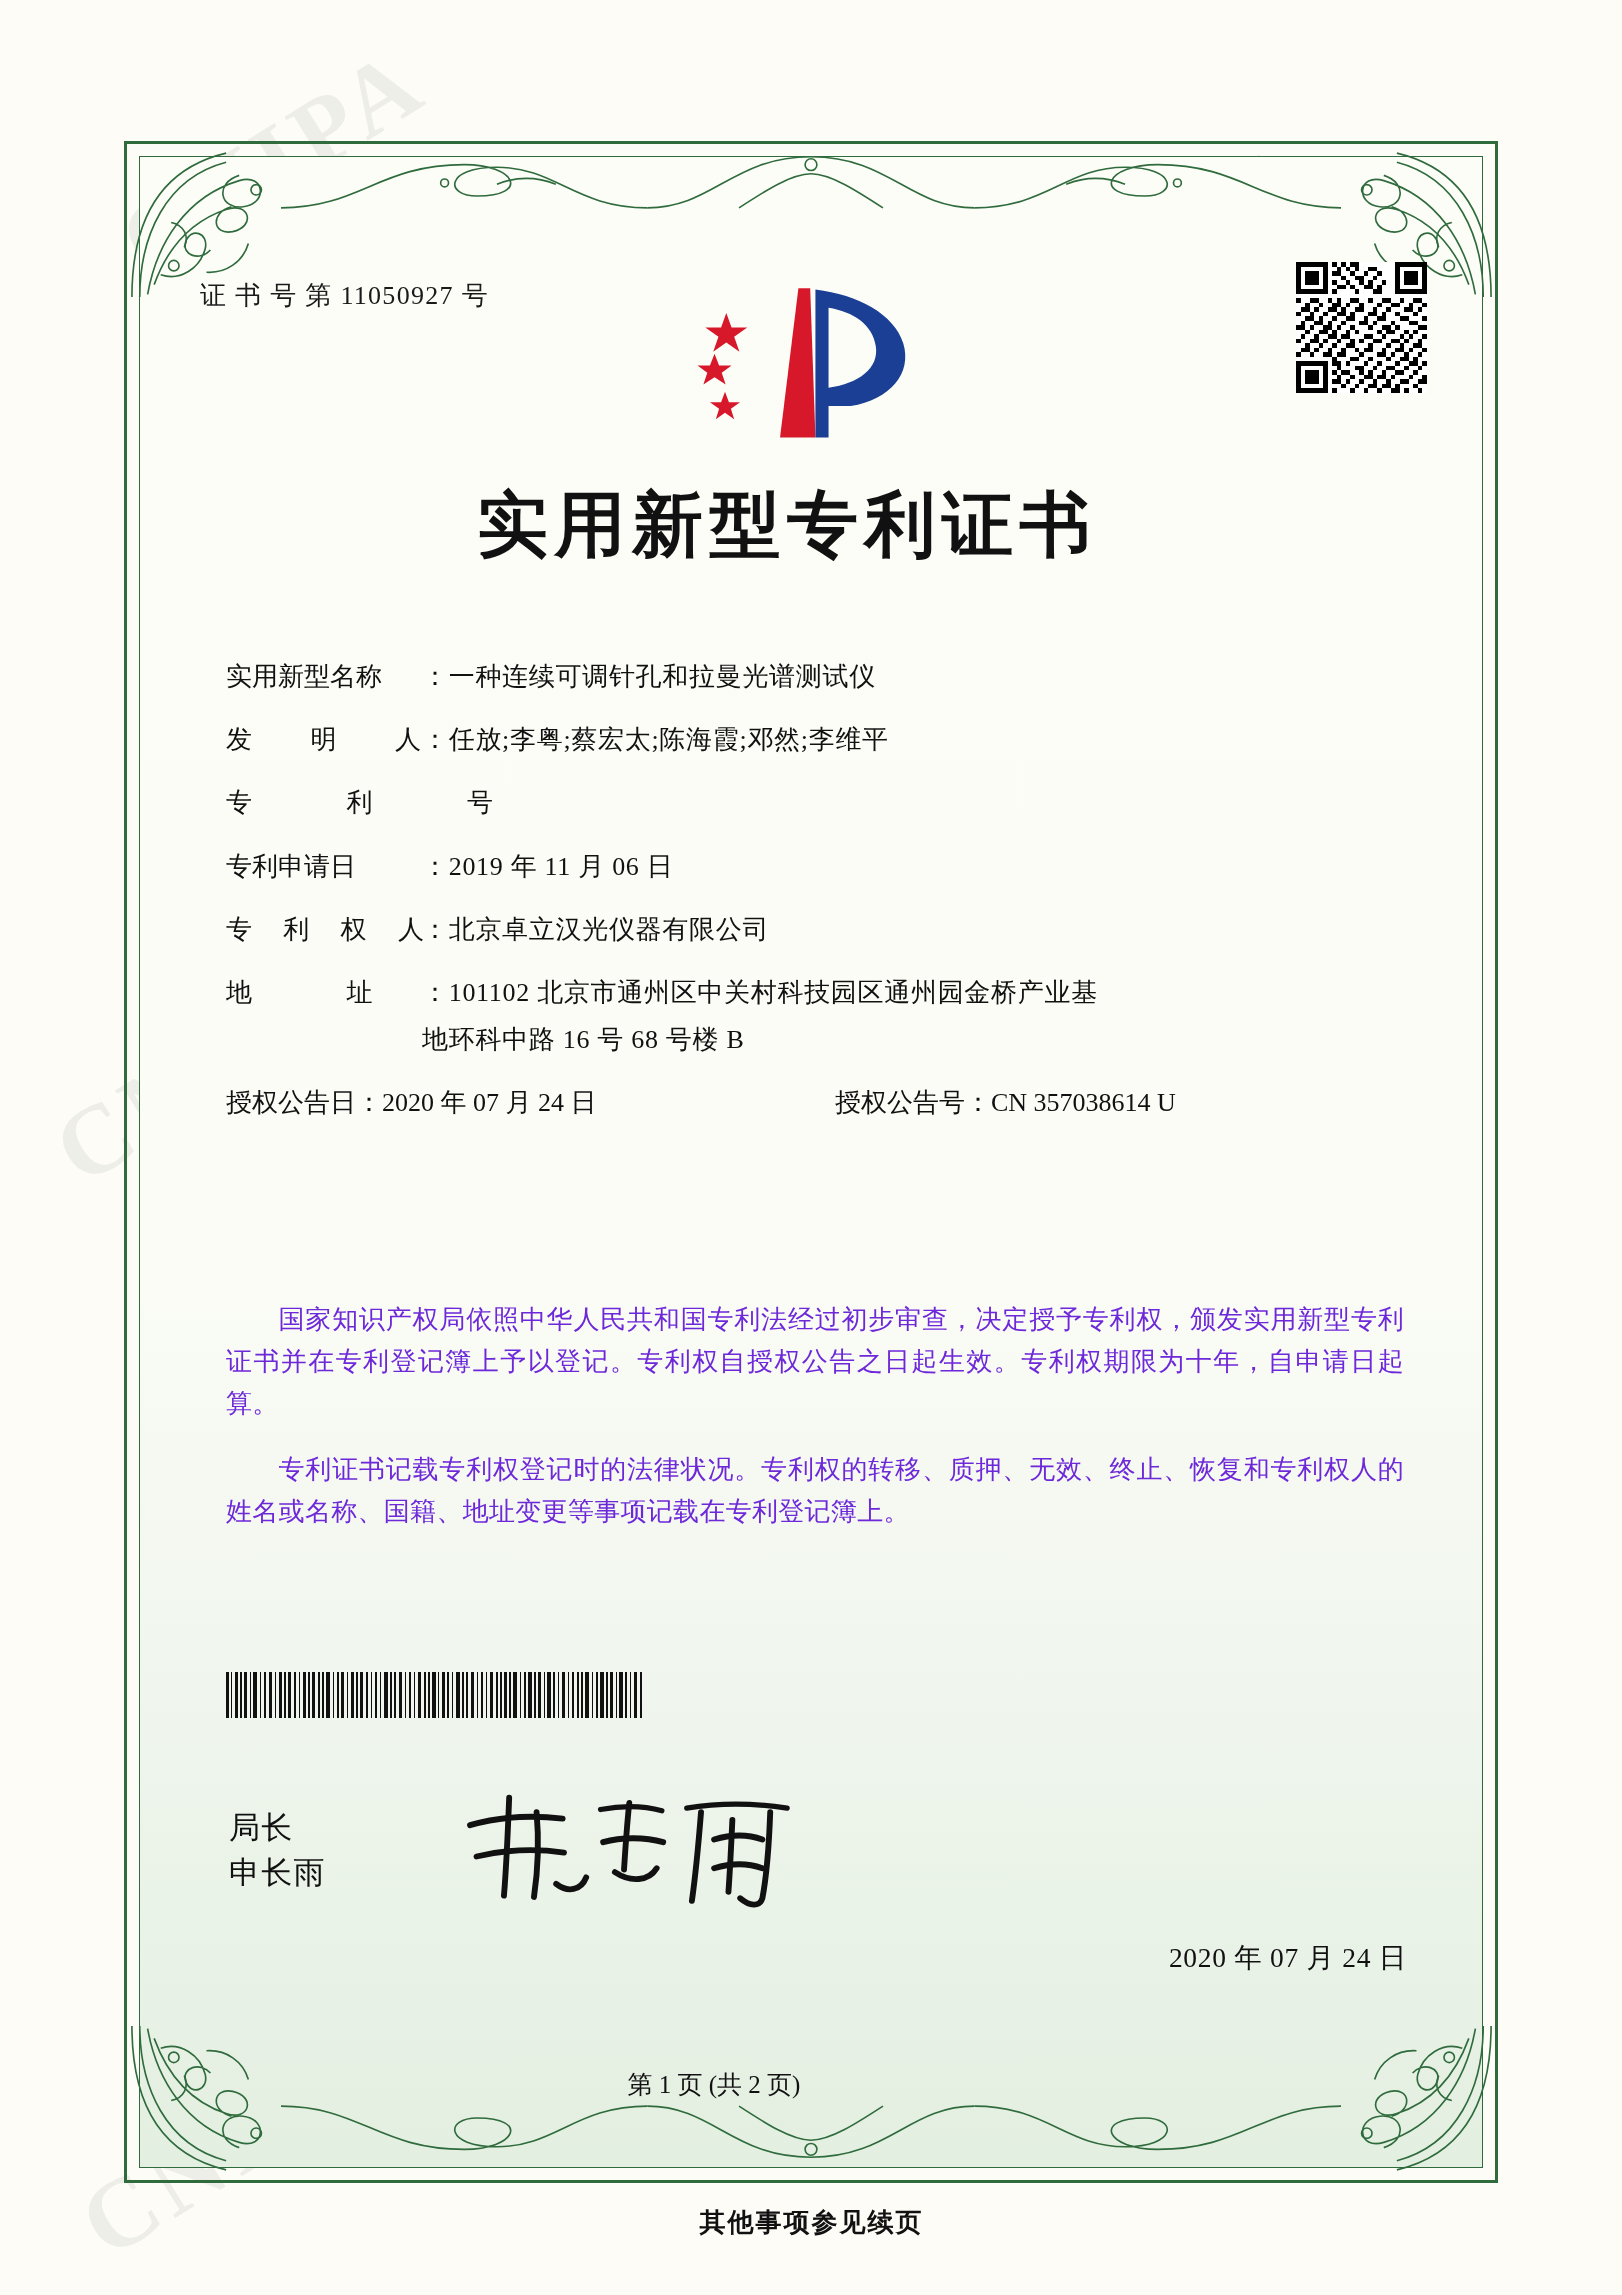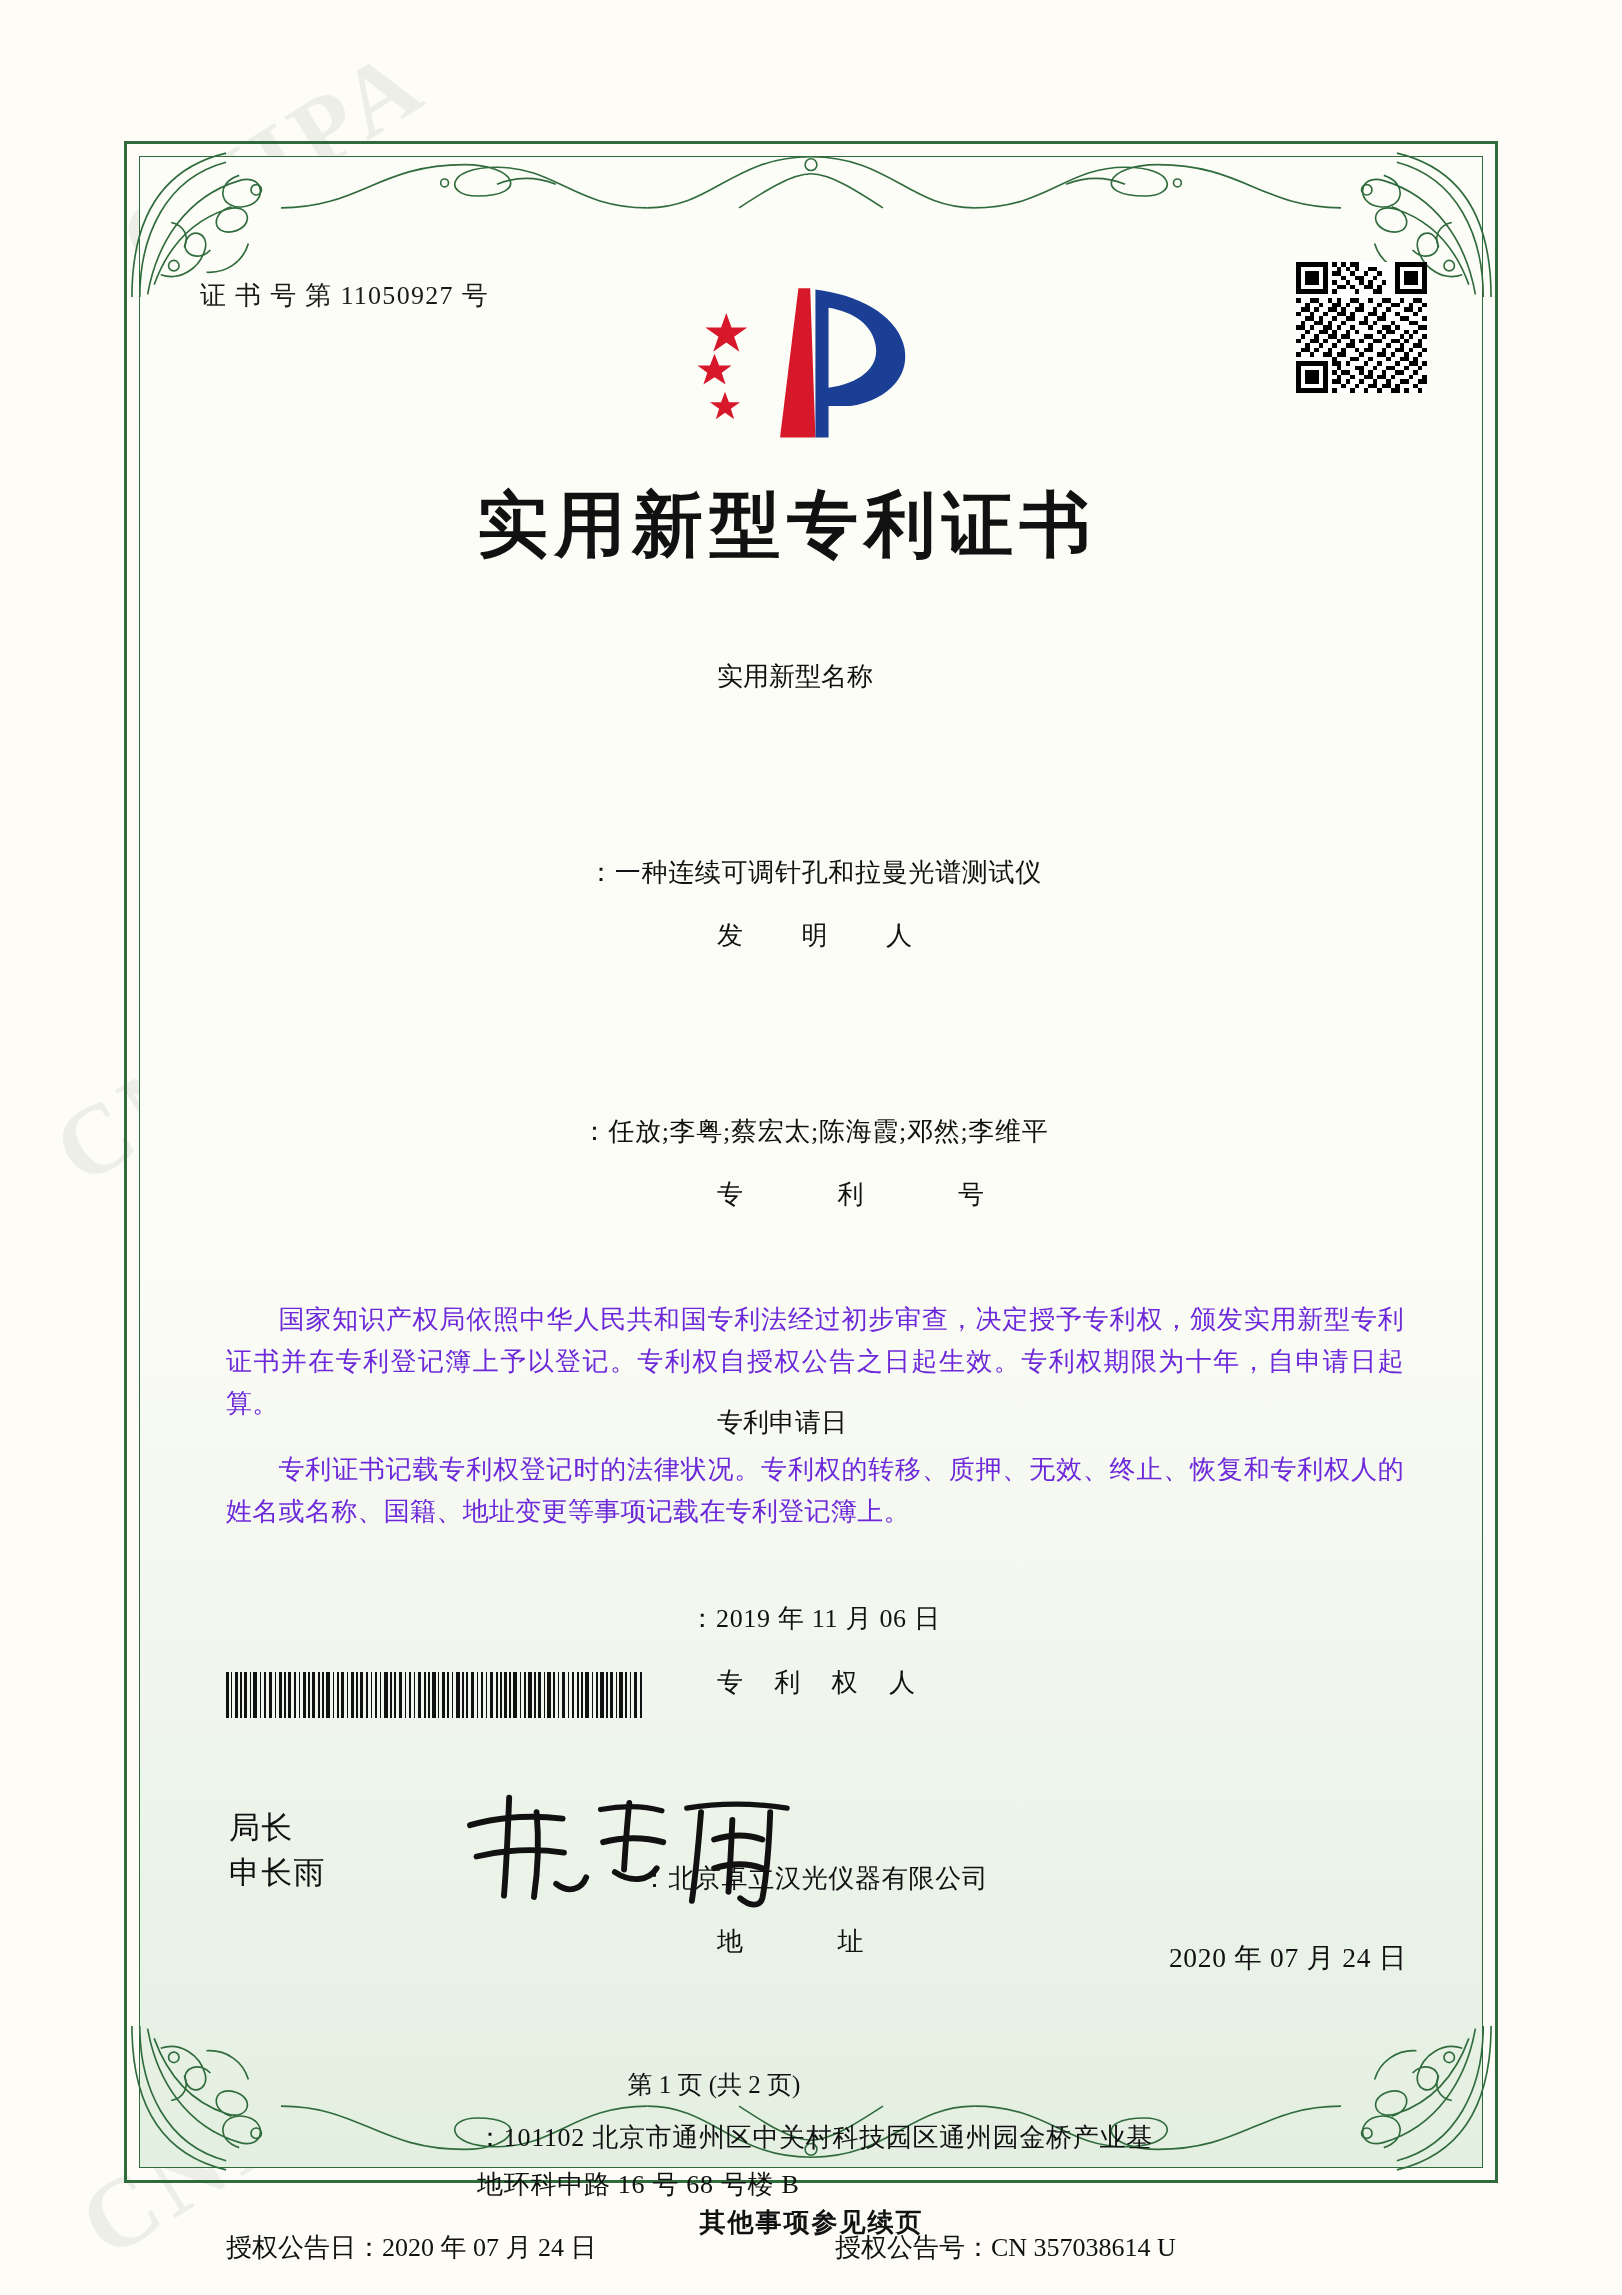--- a/index.html
+++ b/index.html
@@ -125,23 +125,22 @@
     position: absolute;
     left: 226px;
     top: 661px;
     width: 1178px;
     font-size: 26px;
     color: #111;
     line-height: 1.2;
   }
   .field-row {
     display: flex;
-    align-items: center;
+    align-items: flex-start;
     margin-bottom: 32px;
-    flex-direction: column;
   }
   .field-label {
     width: 196px;
     flex: 0 0 196px;
     letter-spacing: 0px;
     white-space: nowrap;
   }
   .field-label.sp1 { letter-spacing: 12.4px; }
   .field-label.sp2 { letter-spacing: 26px; }
   .field-label.sp3 { letter-spacing: 44px; }

